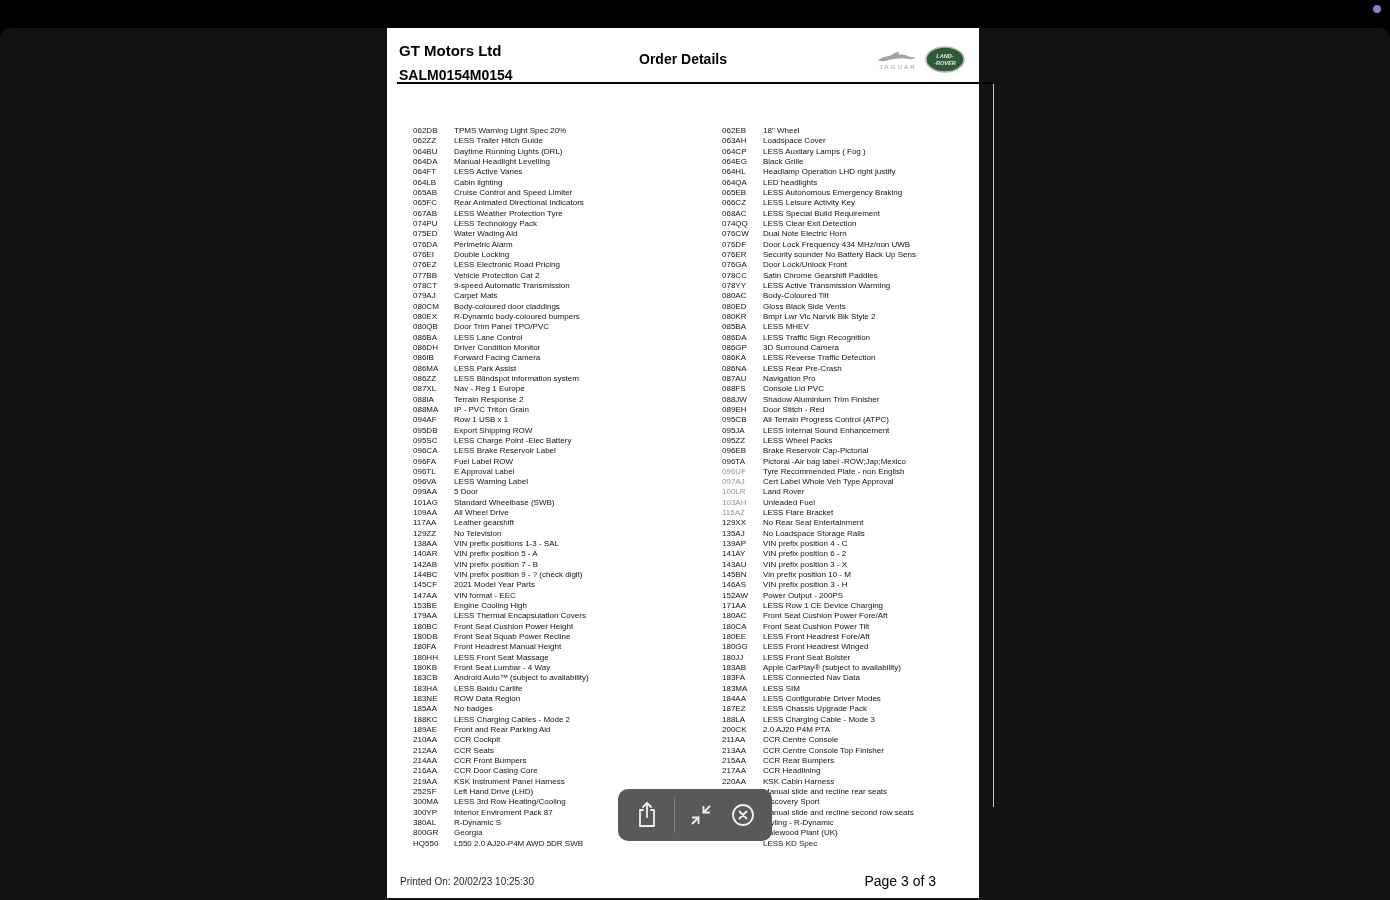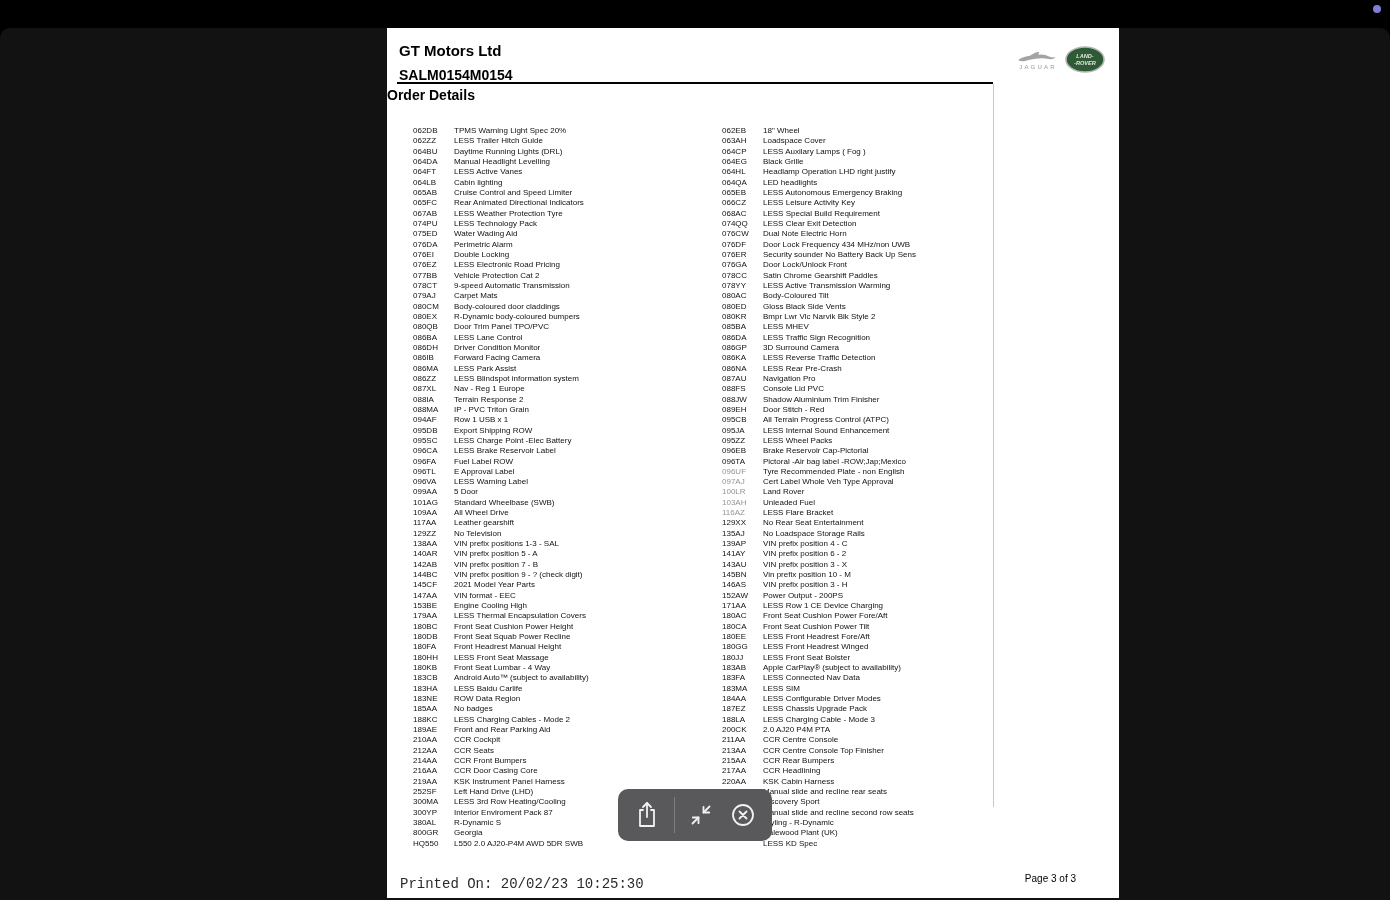--- a/index.html
+++ b/index.html
@@ -2,38 +2,38 @@
 <html><head>
 <meta charset="utf-8">
 <style>
   html,body{margin:0;padding:0;background:#000;width:1390px;height:900px;overflow:hidden;
     font-family:"Liberation Sans",sans-serif;}
   .stage{position:relative;width:1390px;height:900px;background:#000;}
   .panel{position:absolute;left:0;top:28px;width:1390px;height:872px;background:#121212;
     border-radius:10px 10px 0 0;}
   .notif-dot{position:absolute;left:1373px;top:5px;width:8px;height:8px;border-radius:50%;
     background:#7f7fd6;}
-  .doc{position:absolute;left:387px;top:28px;width:732px;height:870px;background:#ffffff;}
+  .doc{position:absolute;left:387px;top:28px;width:592px;height:870px;background:#ffffff;}
   .company{position:absolute;left:12px;top:14px;font-size:15px;font-weight:bold;color:#000;}
   .orderref{position:absolute;left:12px;top:39px;font-size:14px;font-weight:bold;color:#000;}
-  .doctitle{position:absolute;left:0;top:23px;width:100%;text-align:left;font-size:14px;
-    font-weight:bold;color:#000;margin-top:36px;}
+  .doctitle{position:absolute;left:0;top:23px;width:100%;text-align:center;font-size:14px;
+    font-weight:bold;color:#000;}
   .logos{position:absolute;right:14px;top:18px;display:flex;align-items:center;gap:6px;}
   .hrule{position:absolute;left:10px;top:54px;width:596px;height:2px;background:#000;}
   .vrule{position:absolute;left:606px;top:56px;width:1px;height:723px;background:#c8c8c8;}
   .col{position:absolute;top:55px;margin-top:43px;}
   .col-left{left:26px;width:280px;}
   .col-right{left:335px;width:268px;}
   .row{height:10.33px;line-height:10.33px;font-size:8px;color:#111;white-space:nowrap;}
   .row .code{display:inline-block;width:30px;color:#111;}
   .row .code.muted{color:#949494;}
   .row .desc{display:inline-block;margin-left:11px;}
-  .footer-printed{position:absolute;left:13px;top:848px;font-family:Liberation Mono, monospace;
-    font-size:14px;color:#2a2a2a;}
-  .footer-page{position:absolute;right:43px;top:845px;font-size:10px;color:#000;}
+  .footer-printed{position:absolute;left:13px;top:848px;font-family:Liberation Sans, sans-serif;
+    font-size:10px;color:#2a2a2a;}
+  .footer-page{position:absolute;right:43px;top:845px;font-size:14px;color:#000;}
   .toolbar{position:absolute;left:618px;top:789px;width:154px;height:52px;background:#59595b;
     border-radius:10px;display:flex;align-items:center;justify-content:space-between;
     padding:0 14px;box-sizing:border-box;}
   .tb-btn{background:none;border:none;padding:0;margin:0;width:30px;height:34px;display:flex;
     align-items:center;justify-content:center;cursor:pointer;}
   .tb-divider{width:1px;height:36px;background:#7e7e80;}
   .jag{display:flex;flex-direction:column;align-items:center;}
   .jag-text{font-size:6px;letter-spacing:2.2px;color:#9a9a9a;margin-top:1px;}
 </style>
 </head>

